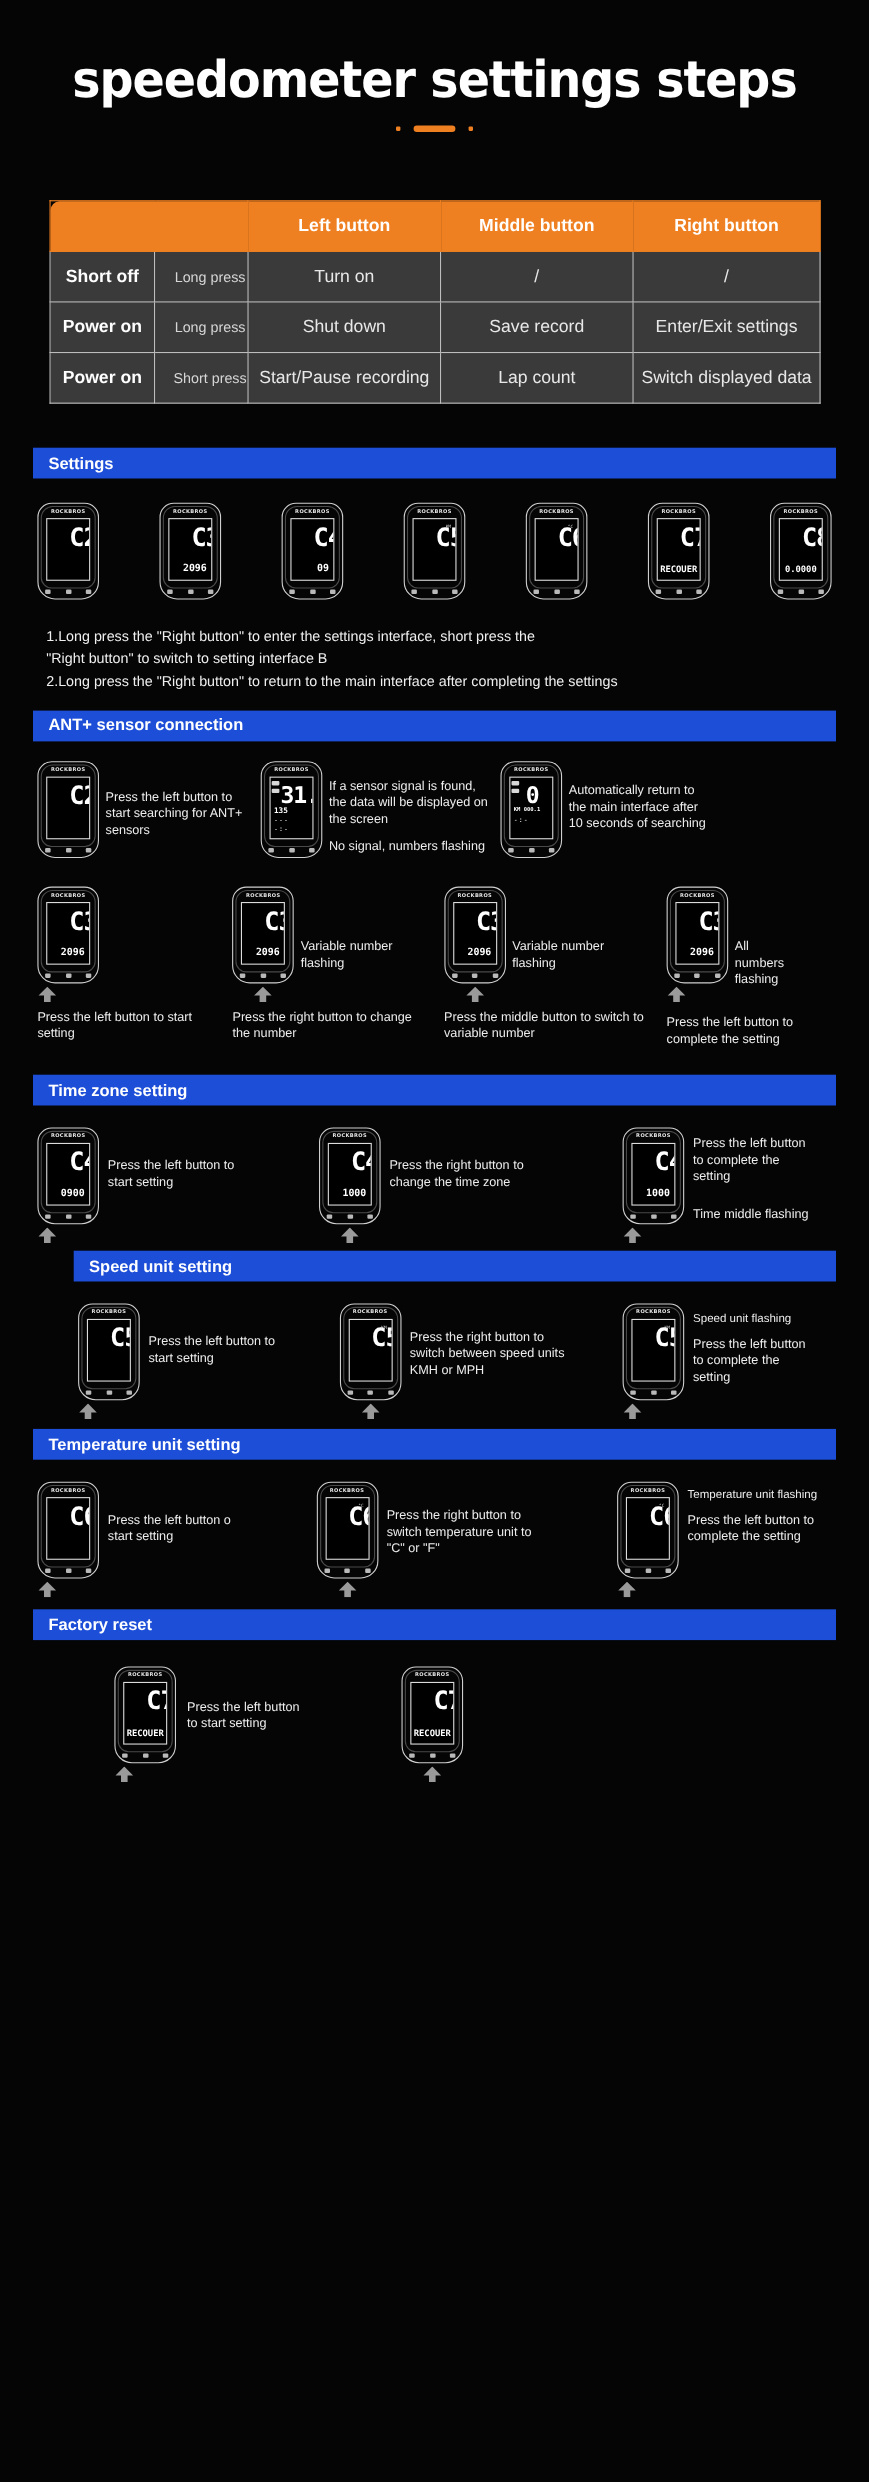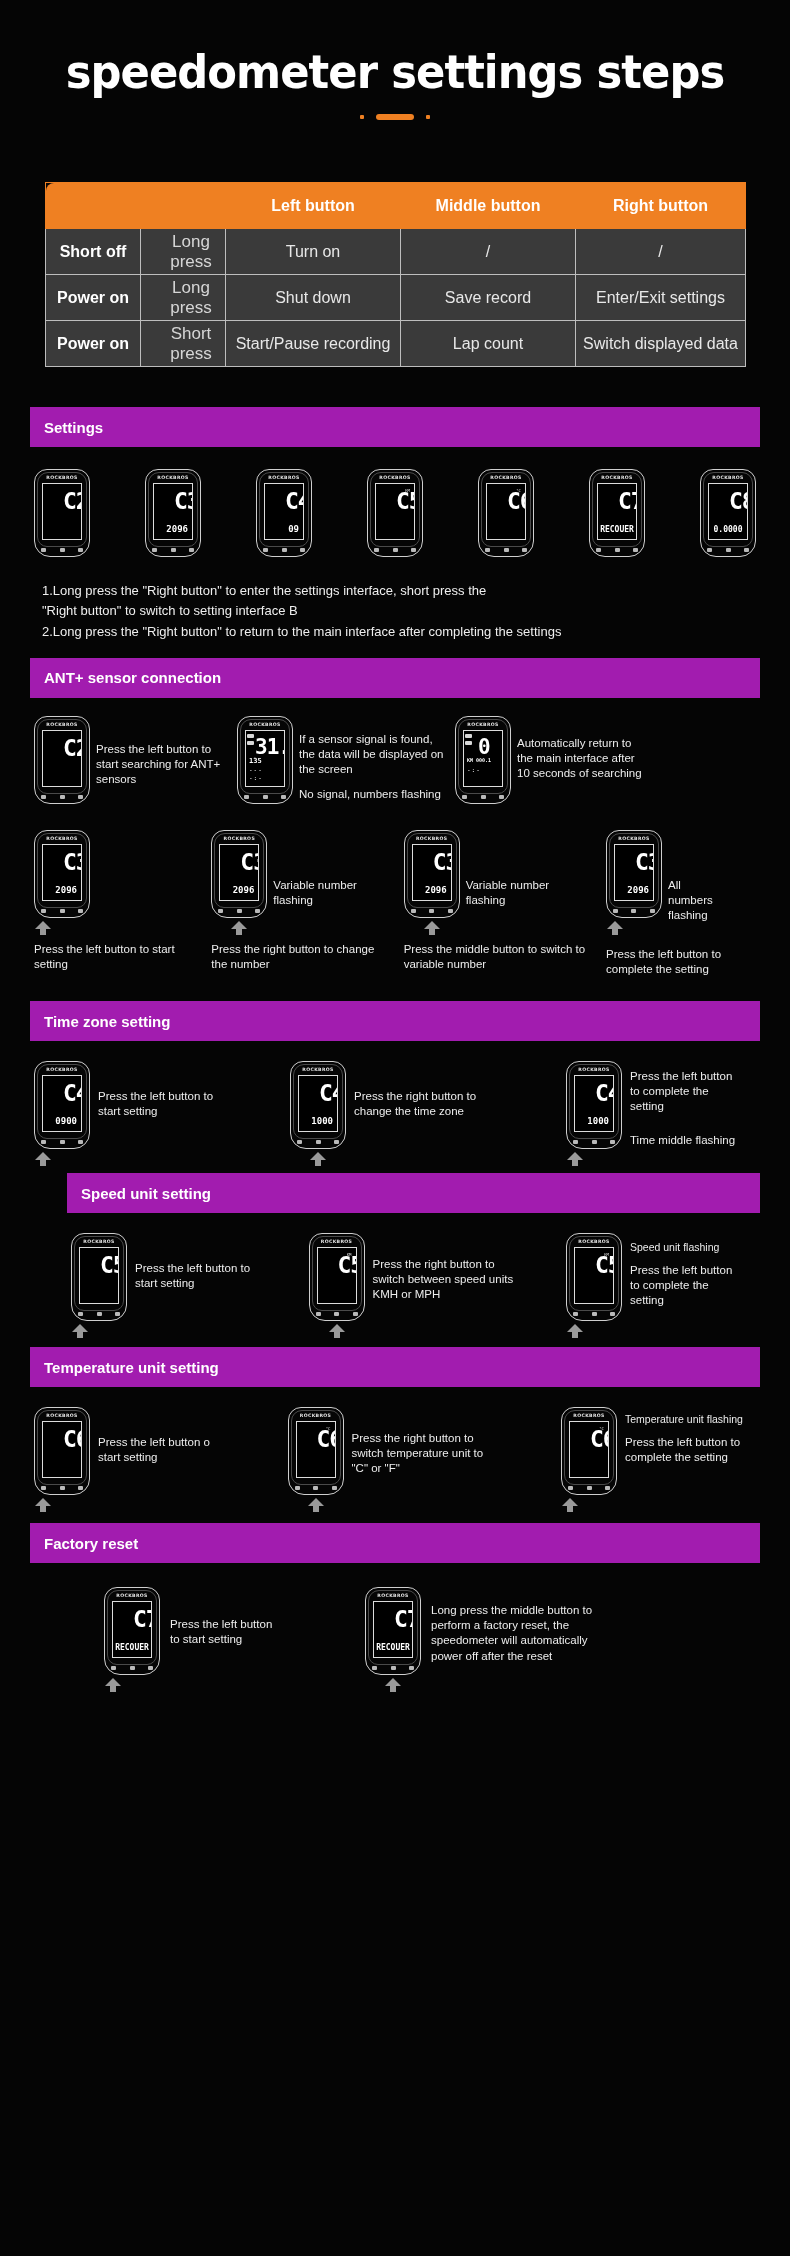--- a/index.html
+++ b/index.html
@@ -31,27 +31,27 @@
   table{ width:100%; border-collapse:collapse; table-layout:fixed; }
   th,td{ border:1px solid #bdbdbd; text-align:center; }
   thead th{
     background:#ef8022; color:#fff; font-weight:bold; font-size:16px;
     height:46px; border-color:#ef8022; border-bottom:1px solid #ef8022;
   }
   thead th.blank{ background:#ef8022; }
   thead th:first-child{ border-top-left-radius:8px; }
   tbody td{ background:#3a3a3a; color:#e8e8e8; font-size:16px; height:46px; }
   tbody td.state{ font-weight:bold; color:#fff; font-size:16px; }
-  tbody td.press{ font-size:17px; color:#d6d6d6;padding-left:16px; }
+  tbody td.press{ font-size:13px; color:#d6d6d6;padding-left:16px; }
   col.c1{ width:95px; } col.c2{ width:85px; }
   col.c3{ width:175px; } col.c4{ width:175px; } col.c5{ width:170px; }
 
   
   .bar{
-    margin:0 30px; height:40px; background:#a21caf;
+    margin:0 30px; height:28px; background:#1d4ed8;
     display:flex; align-items:center; padding-left:14px;
     font-size:15px; font-weight:bold; color:#fff;
   }
 
   
   .dev{
     position:relative; width:56px; flex:0 0 56px;
   }
   .dev .body{
     width:56px; height:88px; border:1.4px solid #cfcfcf;
@@ -722,18 +722,17 @@
             <div class="btns">
                 <i></i>
                 <i></i>
                 <i></i>
               </div>
           </div>
           <svg class="arrow mid" viewBox="0 0 18 14">
               <path d="M9 0 L17 8 L12 8 L12 14 L6 14 L6 8 L1 8 Z" fill="#9a9a9a"></path>
             </svg>
         </div>
-        <div class="note" style="width:190px; padding-top:16px; padding-left:10px;">Long press the middle button to perform a factory reset, the speedometer will automatically power off after the reset</div>
       </div>
     </div>
   </div>
 
 </div>
 
 </body></html>

